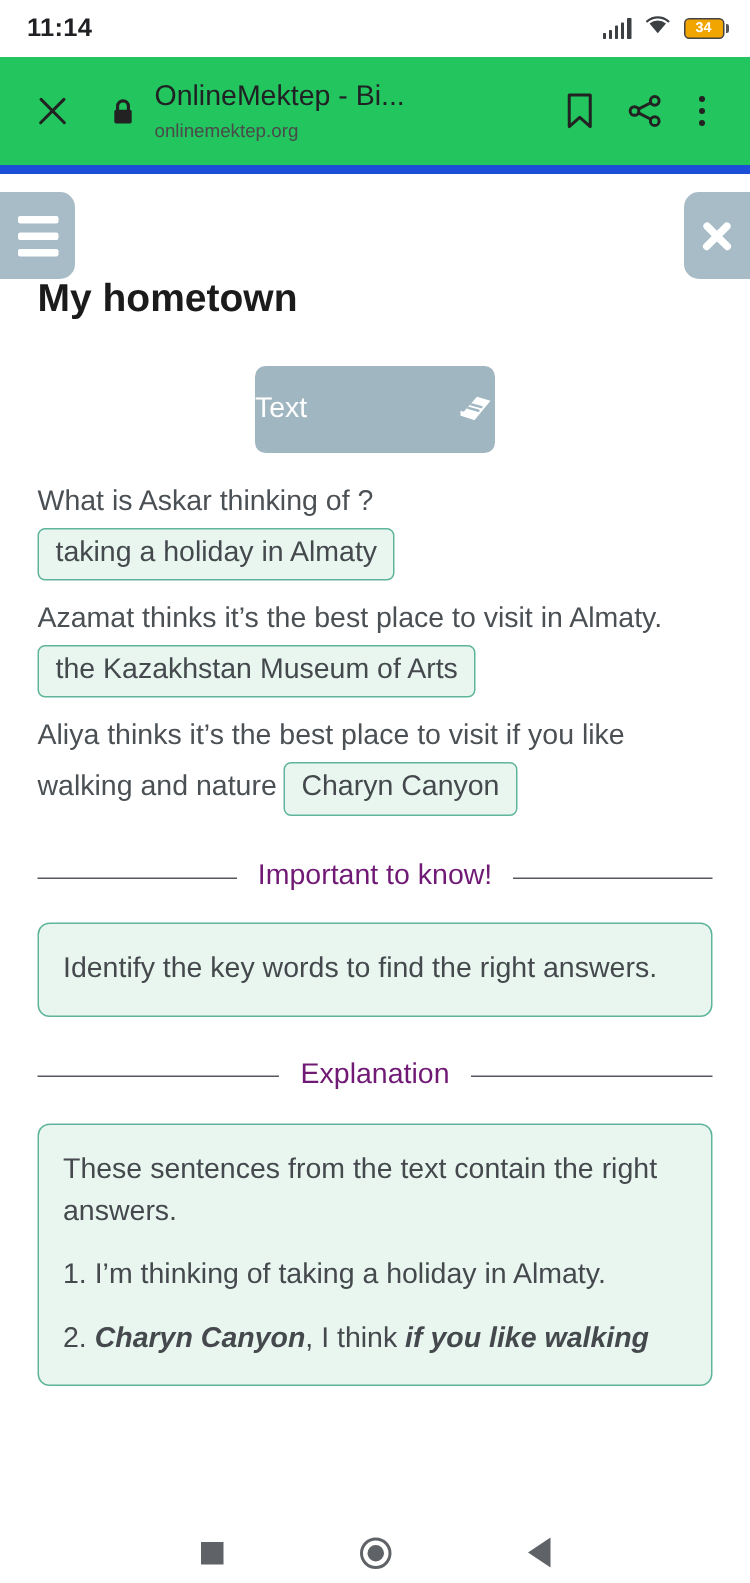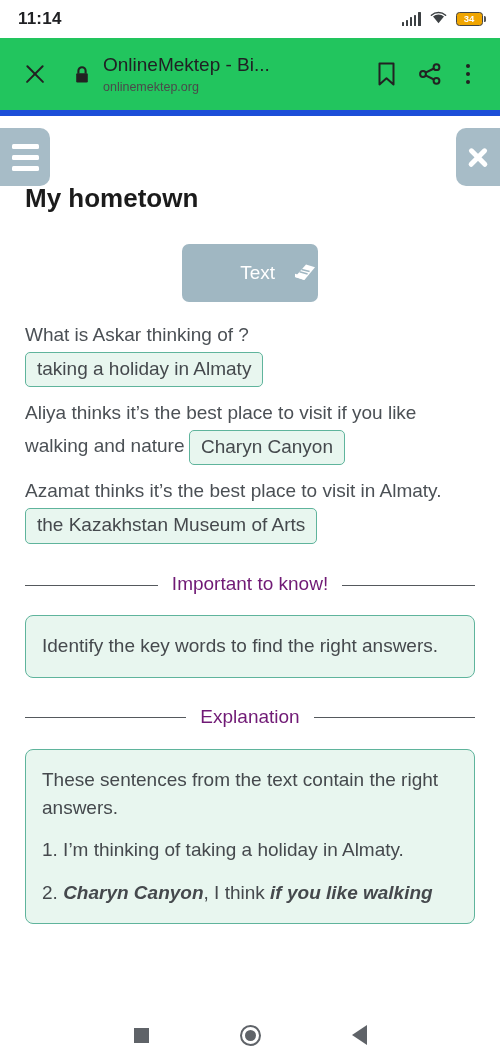--- a/index.html
+++ b/index.html
@@ -235,27 +235,27 @@
     vertical-align: -2px;
     margin-left: 3px;
   }
 
   .text-btn-row {
     display: flex;
     justify-content: center;
     margin-top: 20px;
   }
   .text-btn {
-    width: 136px;
+    width: 160px;
     height: 58px;
     background: #a0b7c2;
     border-radius: 7px;
     display: flex;
     align-items: center;
-    justify-content: flex-end;
+    justify-content: space-between;
     gap: 17px;
     border: none;
     cursor: pointer;
   }
   .text-btn-label {
     font-size: 19px;
     color: #ffffff;
   }
 
   .qa { margin-top: 18px; }
@@ -460,27 +460,27 @@
     </div>
 
     <div class="qa">
 
       <div class="q-block">
         <div class="q-line">What is Askar thinking of ?</div>
         <div class="answer">taking a holiday in Almaty</div>
       </div>
 
       <div class="q-block">
+        <span class="q-line q-wrap">Azamat thinks it’s the best place to visit in Almaty.</span>
+        <span class="answer">the Kazakhstan Museum of Arts</span>
+      </div>
+
+      <div class="q-block">
         <span class="q-line q-wrap">Aliya thinks it’s the best place to visit if you like walking and nature</span>
         <span class="answer">Charyn Canyon</span>
-      </div>
-
-      <div class="q-block">
-        <span class="q-line q-wrap">Azamat thinks it’s the best place to visit in Almaty.</span>
-        <span class="answer">the Kazakhstan Museum of Arts</span>
       </div>
 
     </div>
 
     <div class="divider wrapping">
       <span class="rule"></span>
       <span class="dv-label">Important to know!</span>
       <span class="rule"></span>
     </div>
 

